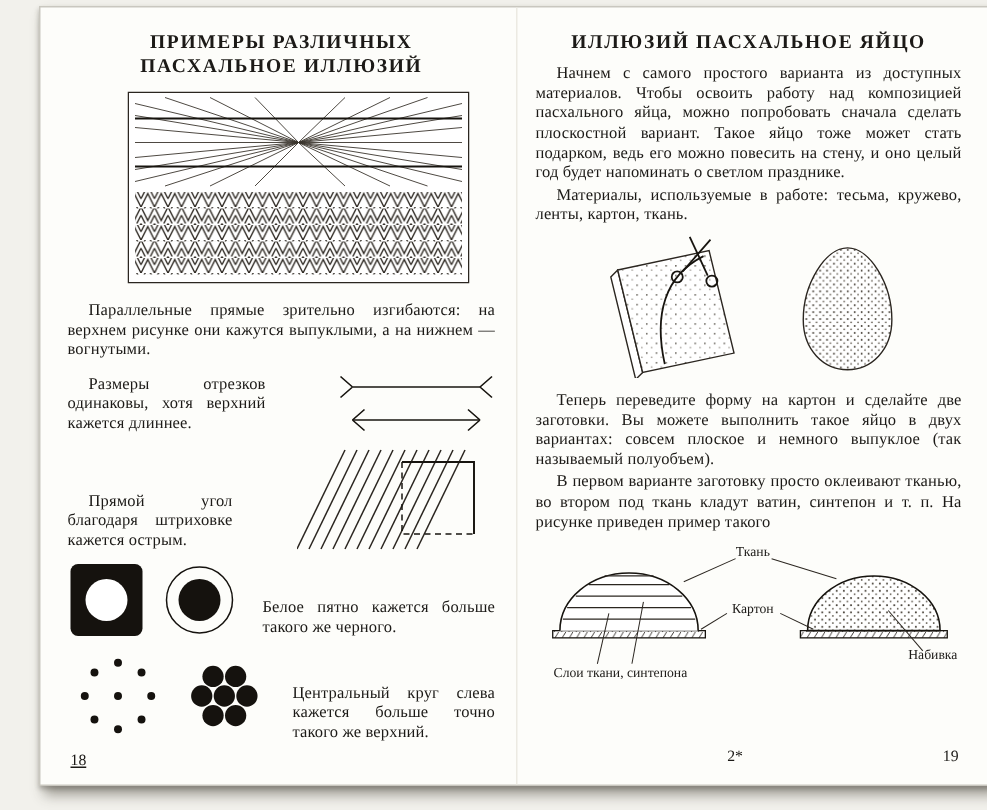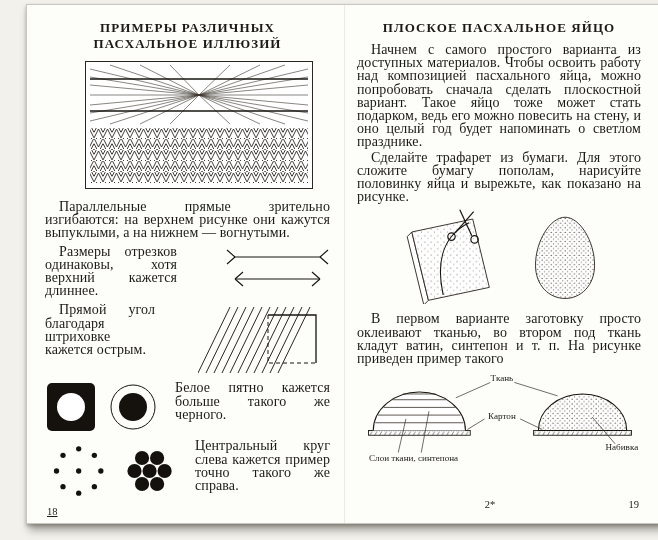--- a/index.html
+++ b/index.html
@@ -27,26 +27,26 @@
   }
   .page-left  { padding: 13px 14px 10px 18px; }
   .page-right { padding: 13px 20px 10px 12px; border-left: 1px solid #eceae2; }
   .title {
     font-weight: bold; text-align: center;
     font-size: 13px; line-height: 16px;
     letter-spacing: 1.1px;
     margin: 2px 0 7px;
   }
   p {
-    font-size: 14px; line-height: 13.2px;
+    font-size: 11px; line-height: 13.2px;
     text-align: justify; letter-spacing: .1px;
     margin: 0 0 2px;
   }
   p.ind { text-indent: 14px; }
-  .row { display: flex; align-items: flex-start; justify-content: space-between; margin: 3px 0; }
+  .row { display: flex; align-items: flex-end; justify-content: space-between; margin: 3px 0; }
   .row .txt { margin: 0; }
   .frame-fig { margin: 2px 18px 7px 40px; }
   .figure { flex: none; }
   .cut-fig { text-align: center; margin: 3px 0 4px; }
   .cross-fig { margin: 2px 0 0; text-align: right; }
   svg text { font-family: "Liberation Serif", "DejaVu Serif", serif; fill: #1c1a17; }
   .footer-left { margin-top: auto; font-size: 10.5px; padding-left: 2px; text-decoration: underline; }
   .footer-right {
     margin-top: auto; position: relative;
     font-size: 10.5px; height: 14px;
@@ -151,31 +151,31 @@
               <circle cx="55.7" cy="53.7" r="3"></circle>
             <circle cx="118" cy="36" r="8"></circle>
             <circle cx="135" cy="36" r="8"></circle>
               <circle cx="126.5" cy="21.3" r="8"></circle>
             <circle cx="109.5" cy="21.3" r="8"></circle>
               <circle cx="101" cy="36" r="8"></circle>
             <circle cx="109.5" cy="50.7" r="8"></circle>
               <circle cx="126.5" cy="50.7" r="8"></circle>
           </g>
         </svg>
-        <p class="txt" style="width:135px;">Центральный круг слева кажется пример точно такого же справа.</p>
+        <p class="txt" style="width:135px;">Центральный круг слева кажется больше точно такого же верхний.</p>
       </div>
 
       <div class="footer-left">18</div>
     </div>
 
     <div class="page page-right">
-      <div class="title">ПЛОСКОЕ ПАСХАЛЬНОЕ ЯЙЦО</div>
+      <div class="title">ИЛЛЮЗИЙ ПАСХАЛЬНОЕ ЯЙЦО</div>
 
       <p class="ind">Начнем с самого простого варианта из доступных материалов. Чтобы освоить работу над композицией пасхального яйца, можно попробовать сначала сделать плоскостной вариант. Такое яйцо тоже может стать подарком, ведь его можно повесить на стену, и оно целый год будет напоминать о светлом празднике.</p>
-      <p class="ind">Сделайте трафарет из бумаги. Для этого сложите бумагу пополам, нарисуйте половинку яйца и вырежьте, как показано на рисунке.</p>
+      <p class="ind">Материалы, используемые в работе: тесьма, кружево, ленты, картон, ткань.</p>
 
       <div class="cut-fig">
         <svg width="235" height="96" viewBox="0 0 250 104">
           <defs>
             <pattern id="speckA" width="7" height="7" patternUnits="userSpaceOnUse">
               <rect width="7" height="7" fill="#ffffff"></rect>
               <circle cx="2" cy="2" r="0.6" fill="#555047"></circle>
               <circle cx="5.5" cy="5" r="0.5" fill="#6b655a"></circle>
             </pattern>
             <pattern id="speckB" width="5" height="5" patternUnits="userSpaceOnUse">
@@ -192,20 +192,21 @@
           <g stroke="#17140f" stroke-width="1.3" fill="none">
             <line x1="82" y1="2" x2="95" y2="30"></line>
             <line x1="97" y1="4" x2="77" y2="27"></line>
             <circle cx="98" cy="34" r="4"></circle>
             <circle cx="73" cy="31" r="4"></circle>
           </g>
           <path d="M196,10 C 212,10 228,36 228,62 C 228,84 213,98 196,98 C 179,98 164,84 164,62 C 164,36 180,10 196,10 Z" fill="url(#speckB)" stroke="#2b2620" stroke-width="1"></path>
         </svg>
       </div>
 
+      <p class="ind">Теперь переведите форму на картон и сделайте две заготовки. Вы можете выполнить такое яйцо в двух вариантах: совсем плоское и немного выпуклое (так называемый полуобъем).</p>
       <p class="ind">В первом варианте заготовку просто оклеивают тканью, во втором под ткань кладут ватин, синтепон и т. п. На рисунке приведен пример такого</p>
 
       <div class="cross-fig">
         <svg width="282" height="96" viewBox="0 0 292 100">
           <defs>
             <pattern id="ticks" width="5" height="5" patternUnits="userSpaceOnUse">
               <rect width="5" height="5" fill="#ffffff"></rect>
               <path d="M0,5 L3,0" stroke="#2b2620" stroke-width="0.6"></path>
             </pattern>
             <pattern id="speckC" width="5" height="5" patternUnits="userSpaceOnUse">

